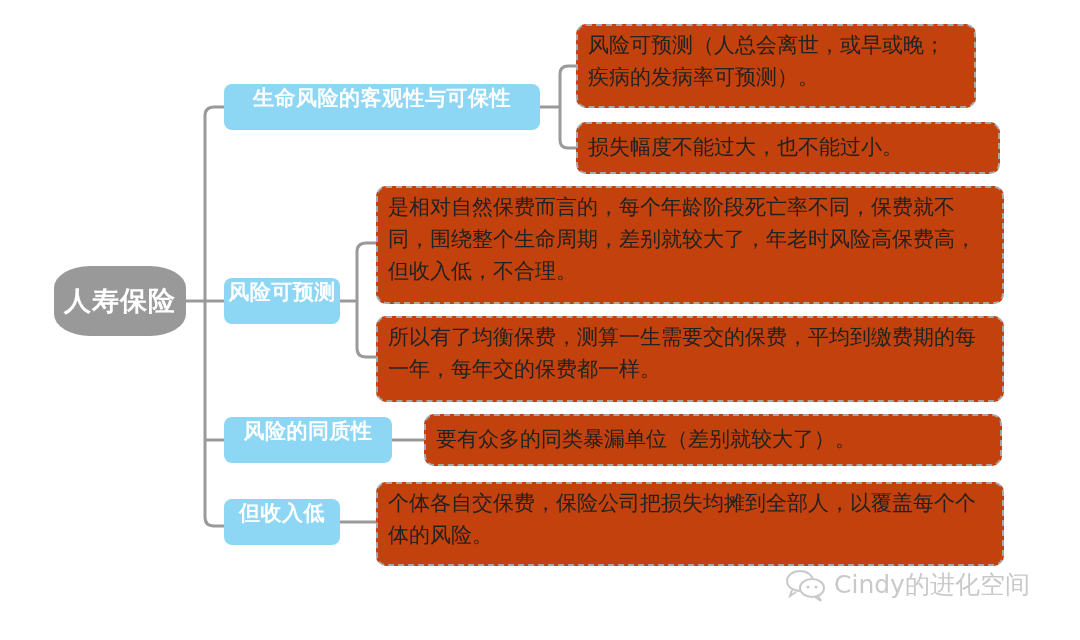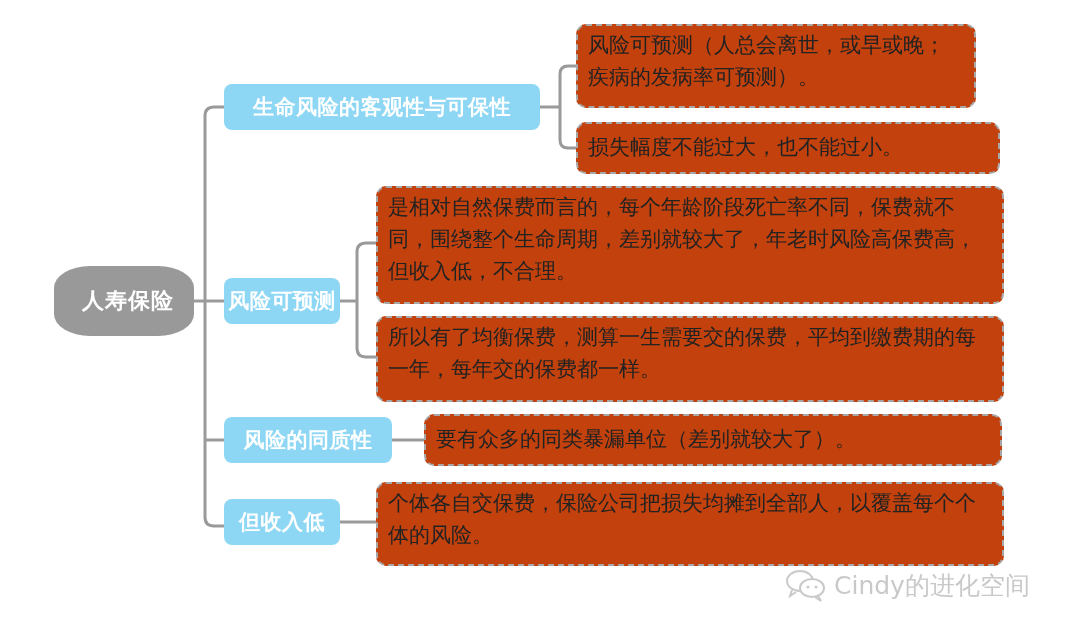--- a/index.html
+++ b/index.html
@@ -1,25 +1,25 @@
 <!DOCTYPE html>
 <html><head>
 <meta charset="utf-8">
 <style>
   html,body{margin:0;padding:0;background:#ffffff;}
   body{width:1080px;height:640px;position:relative;overflow:hidden;font-family:"DejaVu Sans","Liberation Sans",sans-serif;}
   .lines{position:absolute;left:0;top:0;width:1080px;height:640px;}
   .root{position:absolute;left:54px;top:266px;width:132px;height:70px;background:#999999;color:#fff;
         border-radius:36px/22px;display:flex;align-items:center;justify-content:center;
-        font-size:22px;font-weight:bold;letter-spacing:1px;padding-left:8px;}
-  .branch{position:absolute;background:#8dd7f4;color:#fff;border-radius:8px;display:flex;align-items:center;
+        font-size:27px;font-weight:bold;letter-spacing:1px;}
+  .branch{position:absolute;background:#8dd7f4;color:#fff;border-radius:8px;display:flex;align-items:flex-start;
           justify-content:center;font-size:21px;font-weight:bold;letter-spacing:0.5px;}
   .leaf{position:absolute;border:2px dashed #a7a7a7;border-radius:10px;color:#222;
         font-size:21px;line-height:32px;padding:3px 10px;box-sizing:border-box;background:#c2410c;}
-  .watermark{position:absolute;left:784px;top:568px;display:flex;align-items:center;color:#c9c9c9;font-size:25px;}
+  .watermark{position:absolute;left:784px;top:568px;display:flex;align-items:flex-start;color:#c9c9c9;font-size:25px;}
   .wm-icon{width:44px;height:34px;margin-right:6px;}
 </style>
 </head>
 <body>
 
 <svg class="lines" viewBox="0 0 1080 640">
   <g fill="none" stroke="#9a9a9a" stroke-width="3">
 
     <path d="M186 301 H205"></path>
 

